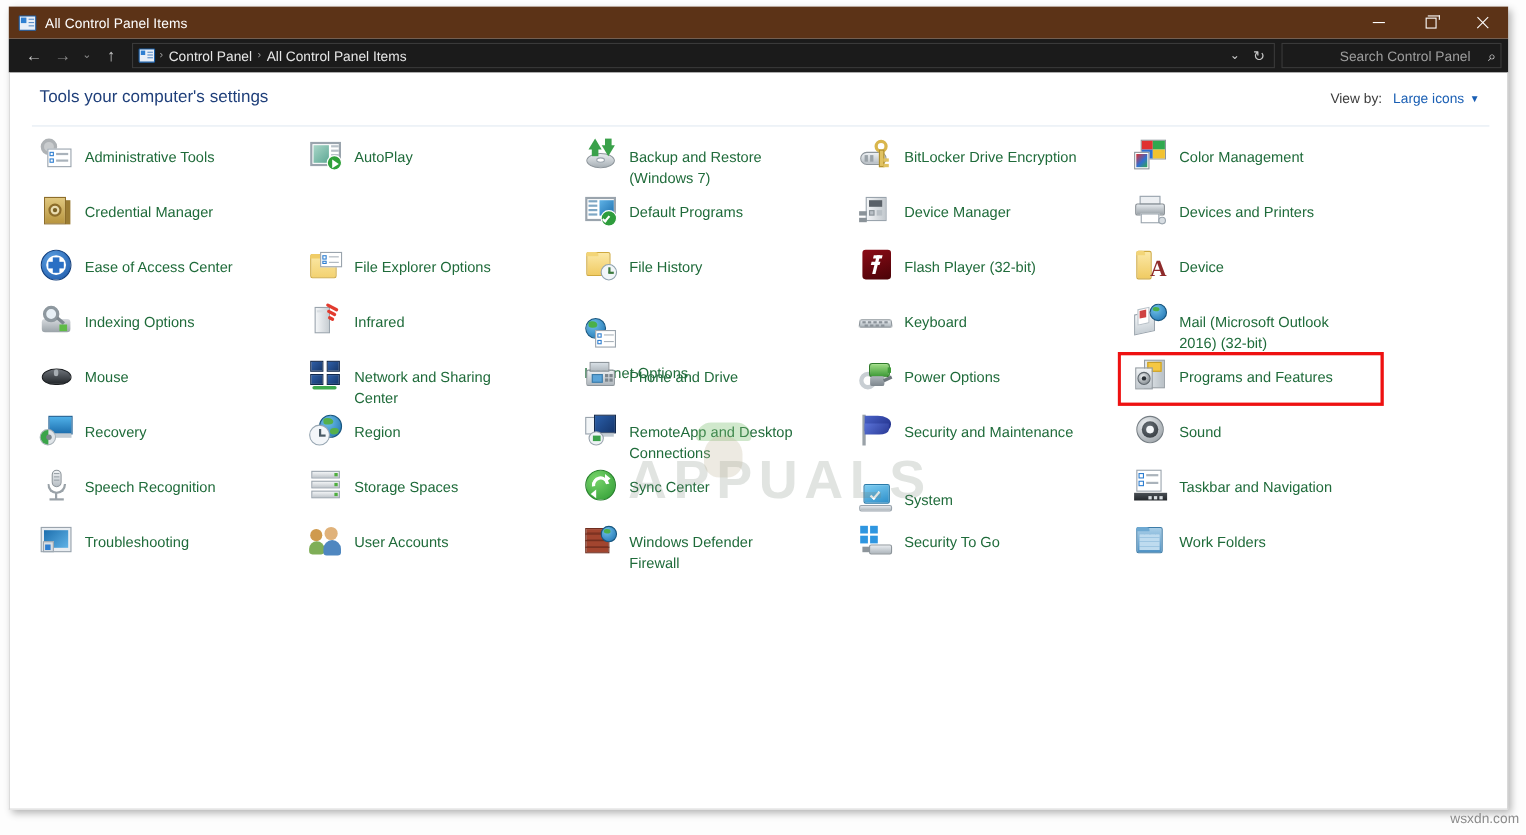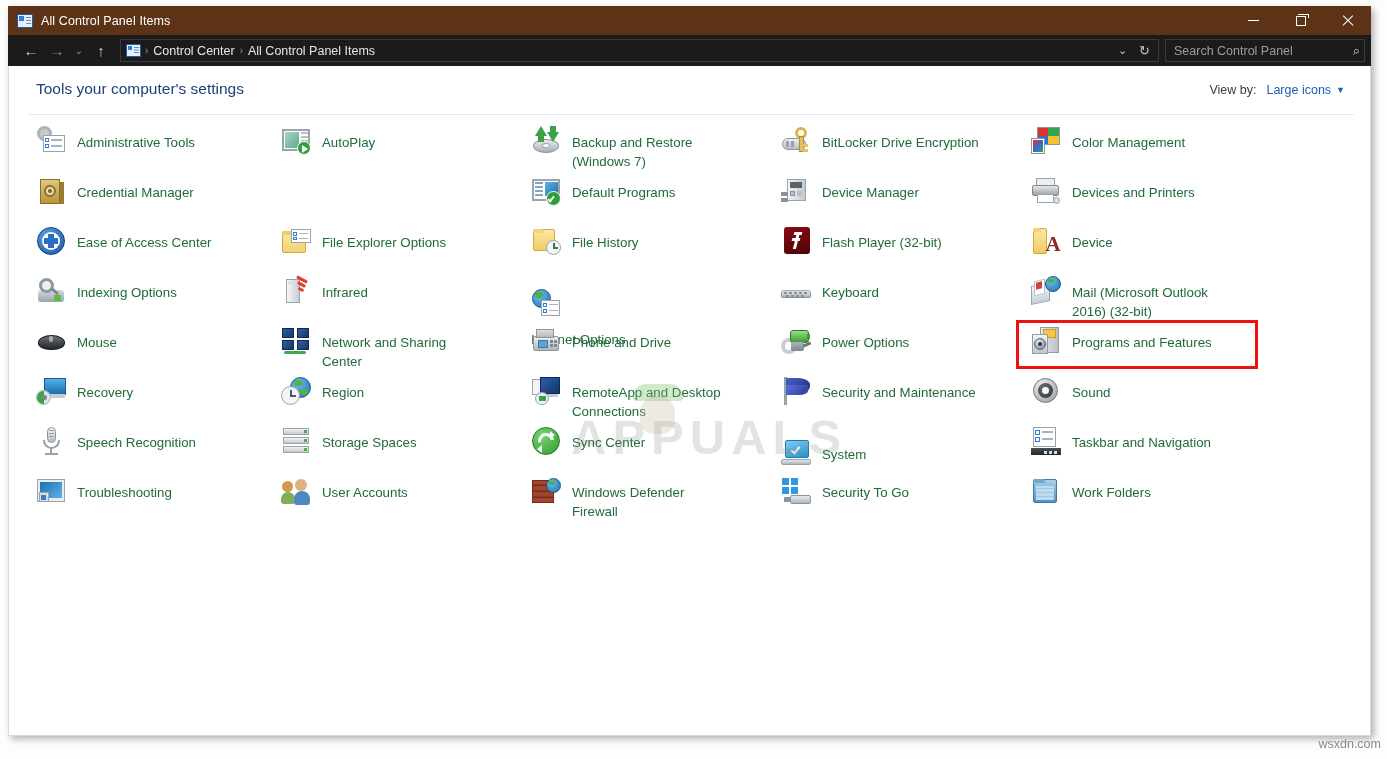--- a/index.html
+++ b/index.html
@@ -106,21 +106,21 @@
   .crumb-ctl { color:#c9c9c9; font-size:11px; padding:0 6px; }
   .crumb-ctl.refresh { font-size:13px; padding-right:8px; }
 
   .searchbox {
     width: 200px; height:23px; margin-left:6px; flex:0 0 auto;
     border:1px solid #3a3a3a; background:#1b1b1b;
     display:flex; align-items:center; padding: 0 4px 0 8px;
   }
   .searchbox input {
     flex:1 1 auto; background:transparent; border:0; outline:0;
-    color:#84cc16; font-size:12.5px; font-family:inherit; min-width:0;
+    color:#84cc16; font-size:12.5px; font-family:inherit; min-width:0;margin-left:44px;
   }
   .searchbox input::placeholder { color:#9d9d9d; }
   .search-icon { color:#cfcfcf; font-size:13px; padding-left:4px; }
 
   
   .content {
     flex:1 1 auto; background:#ffffff; position:relative;
     border-left:1px solid #d9d9d9; border-right:1px solid #d9d9d9;
     border-bottom:1px solid #d9d9d9;
     overflow:hidden;
@@ -224,21 +224,21 @@
 
     <div class="addressbar">
       <div class="navbtn">←</div>
       <div class="navbtn disabled">→</div>
       <div class="navbtn small disabled">⌄</div>
       <div class="navbtn">↑</div>
 
       <div class="crumbbar">
         <div class="crumb-icon"></div>
         <span class="crumb-sep">›</span>
-        <span class="crumb">Control Center</span>
+        <span class="crumb">Control Panel</span>
         <span class="crumb-sep">›</span>
         <span class="crumb">All Control Panel Items</span>
         <span class="crumb-tail"></span>
         <span class="crumb-ctl">⌄</span>
         <span class="crumb-ctl refresh">↻</span>
       </div>
 
       <div class="searchbox">
         <input type="text" placeholder="Search Control Panel" style="">
         <span class="search-icon">⌕</span>

